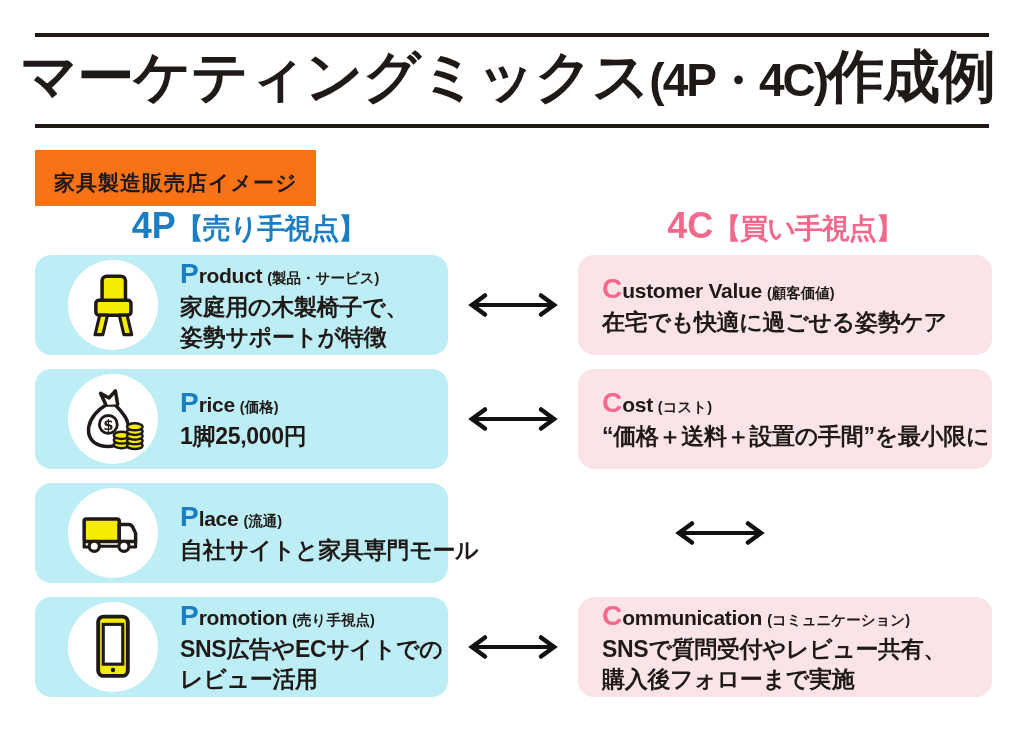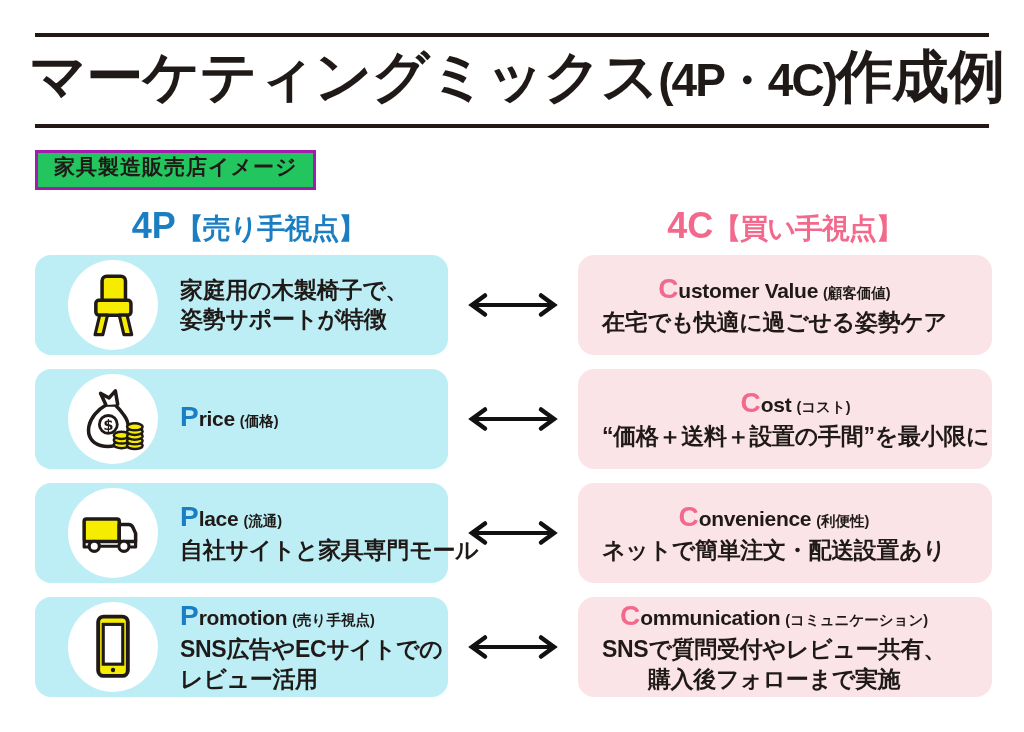--- a/index.html
+++ b/index.html
@@ -15,28 +15,28 @@
   body{
     width:1024px;height:732px;position:relative;overflow:hidden;
     font-family:"Liberation Sans","DejaVu Sans",sans-serif;
     color:var(--text);
   }
   .rule{position:absolute;left:35px;width:954px;height:4px;background:#231815;}
   .rule.top{top:33px;}
   .rule.bottom{top:124px;}
   .title{
     position:absolute;top:42px;left:20px;width:984px;
-    text-align:right;font-weight:900;color:#1f1a17;
+    text-align:left;font-weight:900;color:#1f1a17;
     font-size:57px;line-height:1.2;letter-spacing:-1px;white-space:nowrap;
   }
   .title .paren{font-size:46px;letter-spacing:-2px;}
   .subtitle-box{
     position:absolute;left:35px;top:150px;
-    border:3px solid #a21caf;background:#22c55e;
-    padding:0 16px 6px 16px;
+    border:3px solid #f97316;background:#f97316;
+    padding:16px 16px 6px 16px;
     font-size:21px;font-weight:800;letter-spacing:1px;
   }
   .col-header{
     position:absolute;top:204px;height:44px;
     text-align:center;font-weight:900;white-space:nowrap;
     line-height:44px;
   }
   .col-header .code{font-size:36px;letter-spacing:0px;}
   .col-header .scope{font-size:28px;letter-spacing:-1px;}
   .col-header.left{left:42px;width:413px;color:var(--accent-blue);}
@@ -47,21 +47,21 @@
   .card.left{width:413px;background:var(--card-cyan);padding-left:33px;}
   .card.right{width:414px;background:var(--card-pink);padding-left:24px;}
   .arrow-zone{flex:1;display:flex;align-items:center;justify-content:center;}
   .arrow-zone svg{width:96px;height:26px;}
   .icon-circle{
     width:90px;height:90px;border-radius:50%;background:#fff;
     flex:0 0 90px;display:flex;align-items:center;justify-content:center;
   }
   .icon-circle svg{width:78px;height:78px;}
   .card-text{margin-left:22px;}
-  .card.right .card-text{margin-left:0;text-align:center;}
+  .card.right .card-text{margin-left:0;}
   .term-line{white-space:nowrap;line-height:1.15;margin-bottom:3px;}
   .term-line .initial{font-size:28px;font-weight:900;}
   .card.left .term-line .initial{color:var(--accent-blue);}
   .card.right .term-line .initial{color:var(--accent-pink);}
   .term-line .rest{font-size:21px;font-weight:900;color:#1f1a17;letter-spacing:-0.3px;}
   .term-line .note{font-size:14.5px;font-weight:800;color:#1f1a17;margin-left:5px;}
   .body-line{font-size:23px;font-weight:900;line-height:1.28;white-space:nowrap;letter-spacing:-0.3px;}
 </style>
 </head>
 <body>
@@ -81,20 +81,21 @@
     <div class="card left">
       <div class="icon-circle">
           <svg viewBox="0 0 100 100">
     <rect x="36" y="13" width="30" height="38" rx="6" fill="#f6ec00" stroke="#1f1a17" stroke-width="4.5" stroke-linejoin="round"></rect>
     <rect x="28" y="44" width="45" height="19" rx="4" fill="#f6ec00" stroke="#1f1a17" stroke-width="4.5" stroke-linejoin="round"></rect>
     <path d="M33 63 L43 63 L37 88 L27 88 Z" fill="#f6ec00" stroke="#1f1a17" stroke-width="4" stroke-linejoin="round"></path>
     <path d="M58 63 L68 63 L74 88 L64 88 Z" fill="#f6ec00" stroke="#1f1a17" stroke-width="4" stroke-linejoin="round"></path>
   </svg>
         </div>
       <div class="card-text">
+        <div class="term-line"><span class="initial">P</span><span class="rest">roduct</span><span class="note">(製品・サービス)</span></div>
         <div class="body-line">家庭用の木製椅子で、</div>
         <div class="body-line">姿勢サポートが特徴</div>
       </div>
     </div>
     <div class="arrow-zone">
       <svg viewBox="0 0 96 26">
         <line x1="9" y1="13" x2="87" y2="13" stroke="#111" stroke-width="4"></line>
         <polyline points="20,3.5 7,13 20,22.5" fill="none" stroke="#111" stroke-width="4.5" stroke-linecap="round" stroke-linejoin="miter"></polyline>
         <polyline points="76,3.5 89,13 76,22.5" fill="none" stroke="#111" stroke-width="4.5" stroke-linecap="round" stroke-linejoin="miter"></polyline>
       </svg>
@@ -123,20 +124,21 @@
       <ellipse cx="78" cy="84" rx="10" ry="4.5"></ellipse>
       <ellipse cx="78" cy="78" rx="10" ry="4.5"></ellipse>
       <ellipse cx="78" cy="72" rx="10" ry="4.5"></ellipse>
       <ellipse cx="78" cy="66" rx="10" ry="4.5"></ellipse>
       <ellipse cx="78" cy="60" rx="10" ry="4.5"></ellipse>
     </g>
   </svg>
         </div>
       <div class="card-text">
         <div class="term-line"><span class="initial">P</span><span class="rest">rice</span><span class="note">(価格)</span></div>
+        <div class="body-line">1脚25,000円</div>
         <div class="body-line"></div>
       </div>
     </div>
     <div class="arrow-zone">
       <svg viewBox="0 0 96 26">
         <line x1="9" y1="13" x2="87" y2="13" stroke="#111" stroke-width="4"></line>
         <polyline points="20,3.5 7,13 20,22.5" fill="none" stroke="#111" stroke-width="4.5" stroke-linecap="round" stroke-linejoin="miter"></polyline>
         <polyline points="76,3.5 89,13 76,22.5" fill="none" stroke="#111" stroke-width="4.5" stroke-linecap="round" stroke-linejoin="miter"></polyline>
       </svg>
     </div>
@@ -168,27 +170,20 @@
         <div class="body-line"></div>
       </div>
     </div>
     <div class="arrow-zone">
       <svg viewBox="0 0 96 26">
         <line x1="9" y1="13" x2="87" y2="13" stroke="#111" stroke-width="4"></line>
         <polyline points="20,3.5 7,13 20,22.5" fill="none" stroke="#111" stroke-width="4.5" stroke-linecap="round" stroke-linejoin="miter"></polyline>
         <polyline points="76,3.5 89,13 76,22.5" fill="none" stroke="#111" stroke-width="4.5" stroke-linecap="round" stroke-linejoin="miter"></polyline>
       </svg>
     </div>
-    <div class="card right">
-      <div class="card-text">
-        <div class="term-line"><span class="initial">C</span><span class="rest">onvenience</span><span class="note">(利便性)</span></div>
-        <div class="body-line">ネットで簡単注文・配送設置あり</div>
-        <div class="body-line"></div>
-      </div>
-    </div>
   </div>
 
   <div class="row">
     <div class="card left">
       <div class="icon-circle">
           <svg viewBox="0 0 100 100">
     <rect x="31" y="11" width="38" height="76" rx="7" fill="#f6ec00" stroke="#1f1a17" stroke-width="5" stroke-linejoin="round"></rect>
     <rect x="37.5" y="21" width="25" height="51" fill="#ffffff" stroke="#1f1a17" stroke-width="4"></rect>
     <circle cx="50" cy="79.5" r="2.8" fill="#1f1a17"></circle>
   </svg>

